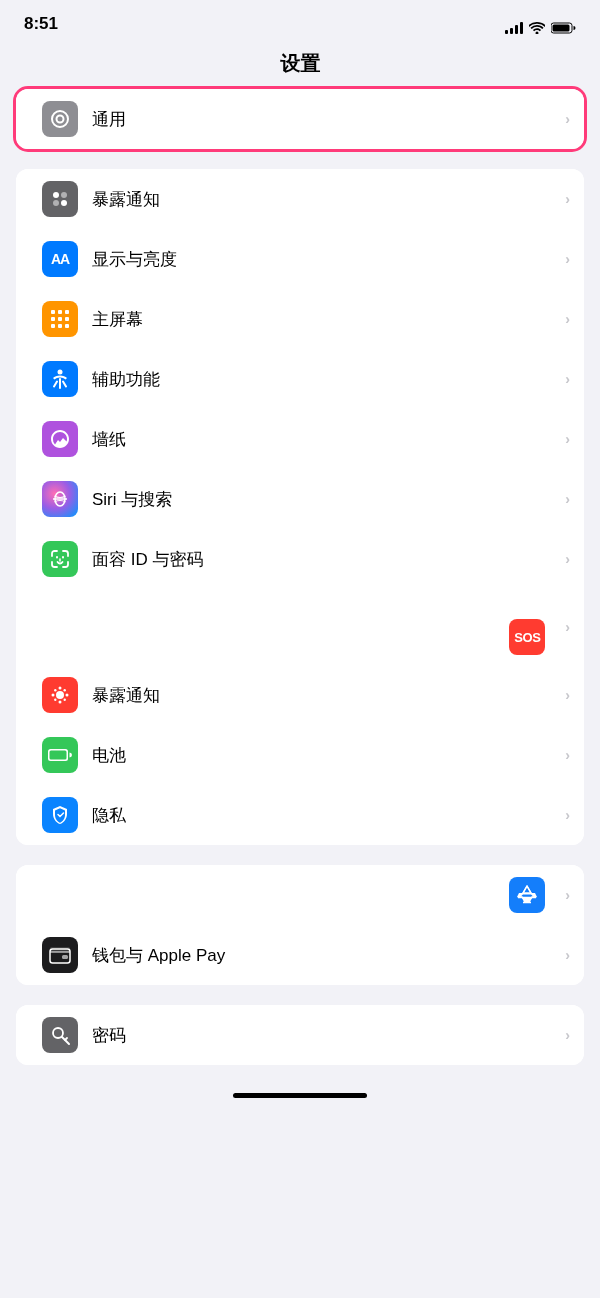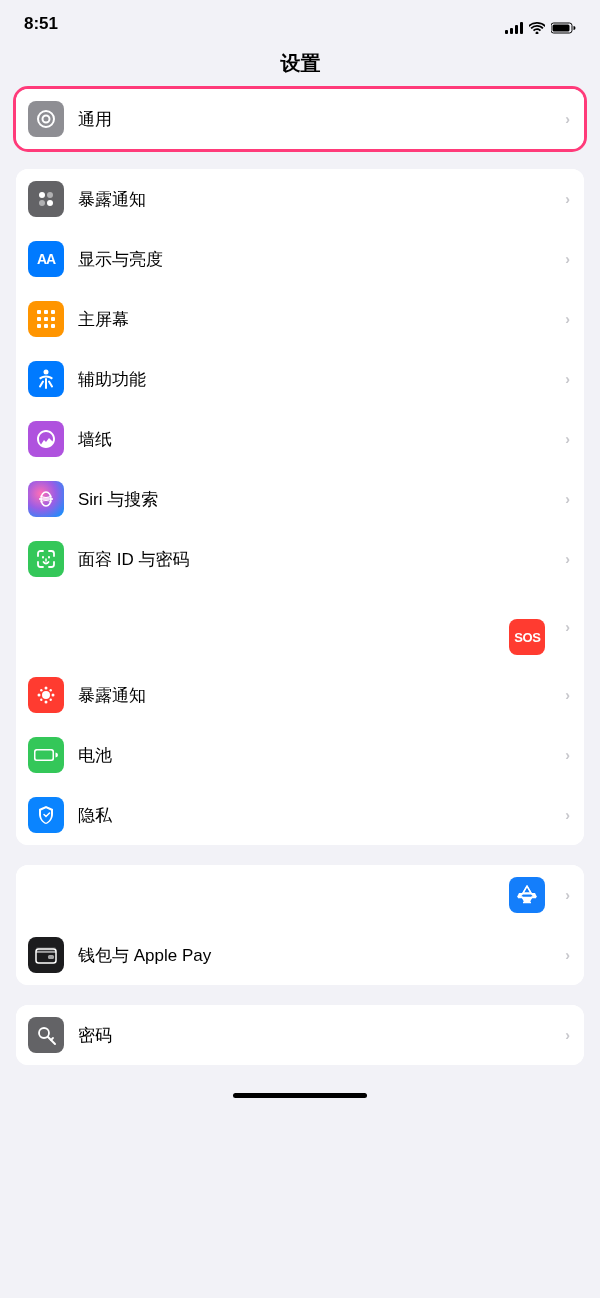--- a/index.html
+++ b/index.html
@@ -93,20 +93,21 @@
       height: 36px;
       border-radius: 8px;
       display: flex;
       align-items: center;
       justify-content: center;
       margin-right: 14px;
       flex-shrink: 0;
       font-size: 20px;
       color: #fff;
       font-weight: 500;
+      margin-left: 14px;
     }
 
     
     .row-label {
       flex: 1;
       font-size: 17px;
       color: #000;
     }
 
     

